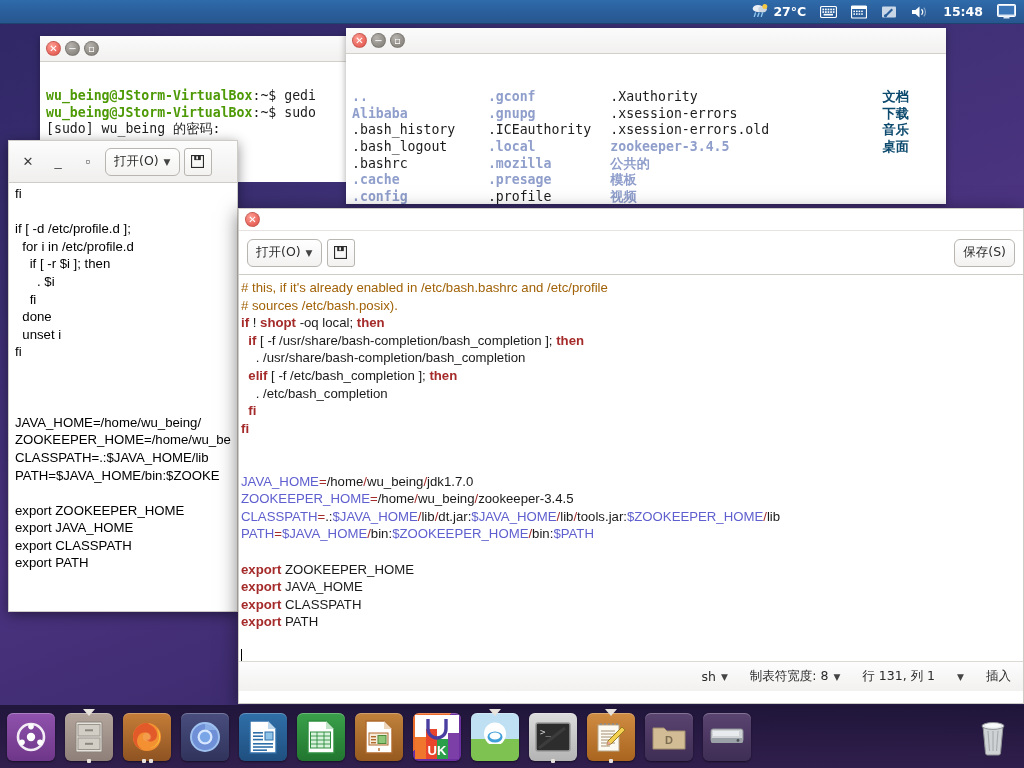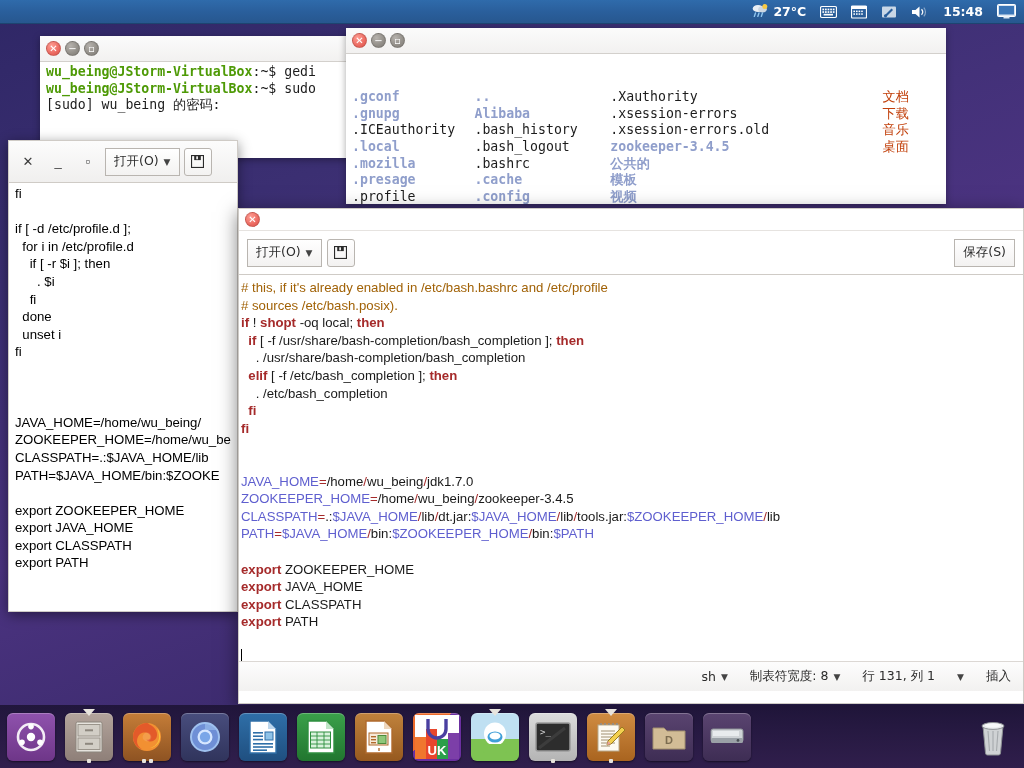--- a/index.html
+++ b/index.html
@@ -56,26 +56,26 @@
     background: #ffffff;
     font-family: "DejaVu Sans Mono", "Liberation Mono", monospace;
     font-size: 13.2px; line-height: 16.6px;
     color: #1c1c1c;
     overflow: hidden;
     white-space: pre;
     padding: 2px 6px;
   }
   .c-green { color: #4e9a06; font-weight: bold; }
   .c-blue  { color: #8f9ecb; font-weight: bold; }
-  .c-blue2 { color: #c2410c; font-weight: normal; }
+  .c-blue2 { color: #0c4a6e; font-weight: bold; }
   .c-dark  { color: #1c1c1c; }
 
   
   #term1 { left: 40px; top: 36px; width: 330px; height: 122px; box-shadow: 0 2px 7px rgba(0,0,0,.35); }
-  #term1 .term-body { height: 96px; }
+  #term1 .term-body { height: 96px; margin-top: 24px; }
 
   
   #term2 { left: 346px; top: 28px; width: 600px; height: 176px; box-shadow: 0 2px 7px rgba(0,0,0,.35); }
   #term2 .term-body { height: 150px; }
   .term2-cols { display: flex; }
   .term2-cols .col { white-space: pre; }
   .col-a { width: 142px; }
   .col-b { width: 128px; }
   .col-c { width: 180px; }
   .col-d { width: 60px; }
@@ -91,21 +91,21 @@
     border-bottom: 1px solid #cfcbc6;
     display: flex; align-items: center; gap: 4px; padding: 0 6px;
   }
   .win-ctrl {
     width: 26px; height: 26px; display:flex; align-items:center; justify-content:center;
     font-size: 13px; color: #3b3b3b; background: transparent; border: none;
   }
   .tb-button {
     height: 28px; padding: 0 8px; display: flex; align-items: center; gap: 5px;
     background: linear-gradient(180deg,#ffffff 0%,#f3f2f1 100%);
-    border: 1px solid #b9b5b0; border-radius: 0;
+    border: 1px solid #b9b5b0; border-radius: 6px;
     font-size: 12.5px; color: #2b2b2b;
   }
   .tb-icon-btn {
     width: 28px; height: 28px; display:flex; align-items:center; justify-content:center;
     background: linear-gradient(180deg,#ffffff 0%,#f3f2f1 100%);
     border: 1px solid #b9b5b0; border-radius: 3px;
     font-size: 12px; color: #2b2b2b;
   }
   .code-area {
     background: #ffffff;
@@ -282,34 +282,34 @@
 
 <div class="window" id="term2">
   <div class="titlebar">
     <span class="btn-dot dot-close">✕</span>
     <span class="btn-dot dot-min">−</span>
     <span class="btn-dot dot-max">▫</span>
     <span class="title-faint"></span>
   </div>
   <div class="term-body">
     <div class="term2-cols">
+      <div class="col col-a"><span class="c-blue">..</span>
+<span class="c-blue">Alibaba</span>
+<span class="c-dark">.bash_history</span>
+<span class="c-dark">.bash_logout</span>
+<span class="c-dark">.bashrc</span>
+<span class="c-blue">.cache</span>
+<span class="c-blue">.config</span></div>
       <div class="col col-b"><span class="c-blue">.gconf</span>
 <span class="c-blue">.gnupg</span>
 <span class="c-dark">.ICEauthority</span>
 <span class="c-blue">.local</span>
 <span class="c-blue">.mozilla</span>
 <span class="c-blue">.presage</span>
 <span class="c-dark">.profile</span></div>
-      <div class="col col-a"><span class="c-blue">..</span>
-<span class="c-blue">Alibaba</span>
-<span class="c-dark">.bash_history</span>
-<span class="c-dark">.bash_logout</span>
-<span class="c-dark">.bashrc</span>
-<span class="c-blue">.cache</span>
-<span class="c-blue">.config</span></div>
       <div class="col col-c"><span class="c-dark">.Xauthority</span>
 <span class="c-dark">.xsession-errors</span>
 <span class="c-dark">.xsession-errors.old</span>
 <span class="c-blue">zookeeper-3.4.5</span>
 <span class="c-blue">公共的</span>
 <span class="c-blue">模板</span>
 <span class="c-blue">视频</span></div>
       <div class="col col-d" style="margin-left:100px"><span class="c-blue2">文档</span>
 <span class="c-blue2">下载</span>
 <span class="c-blue2">音乐</span>

